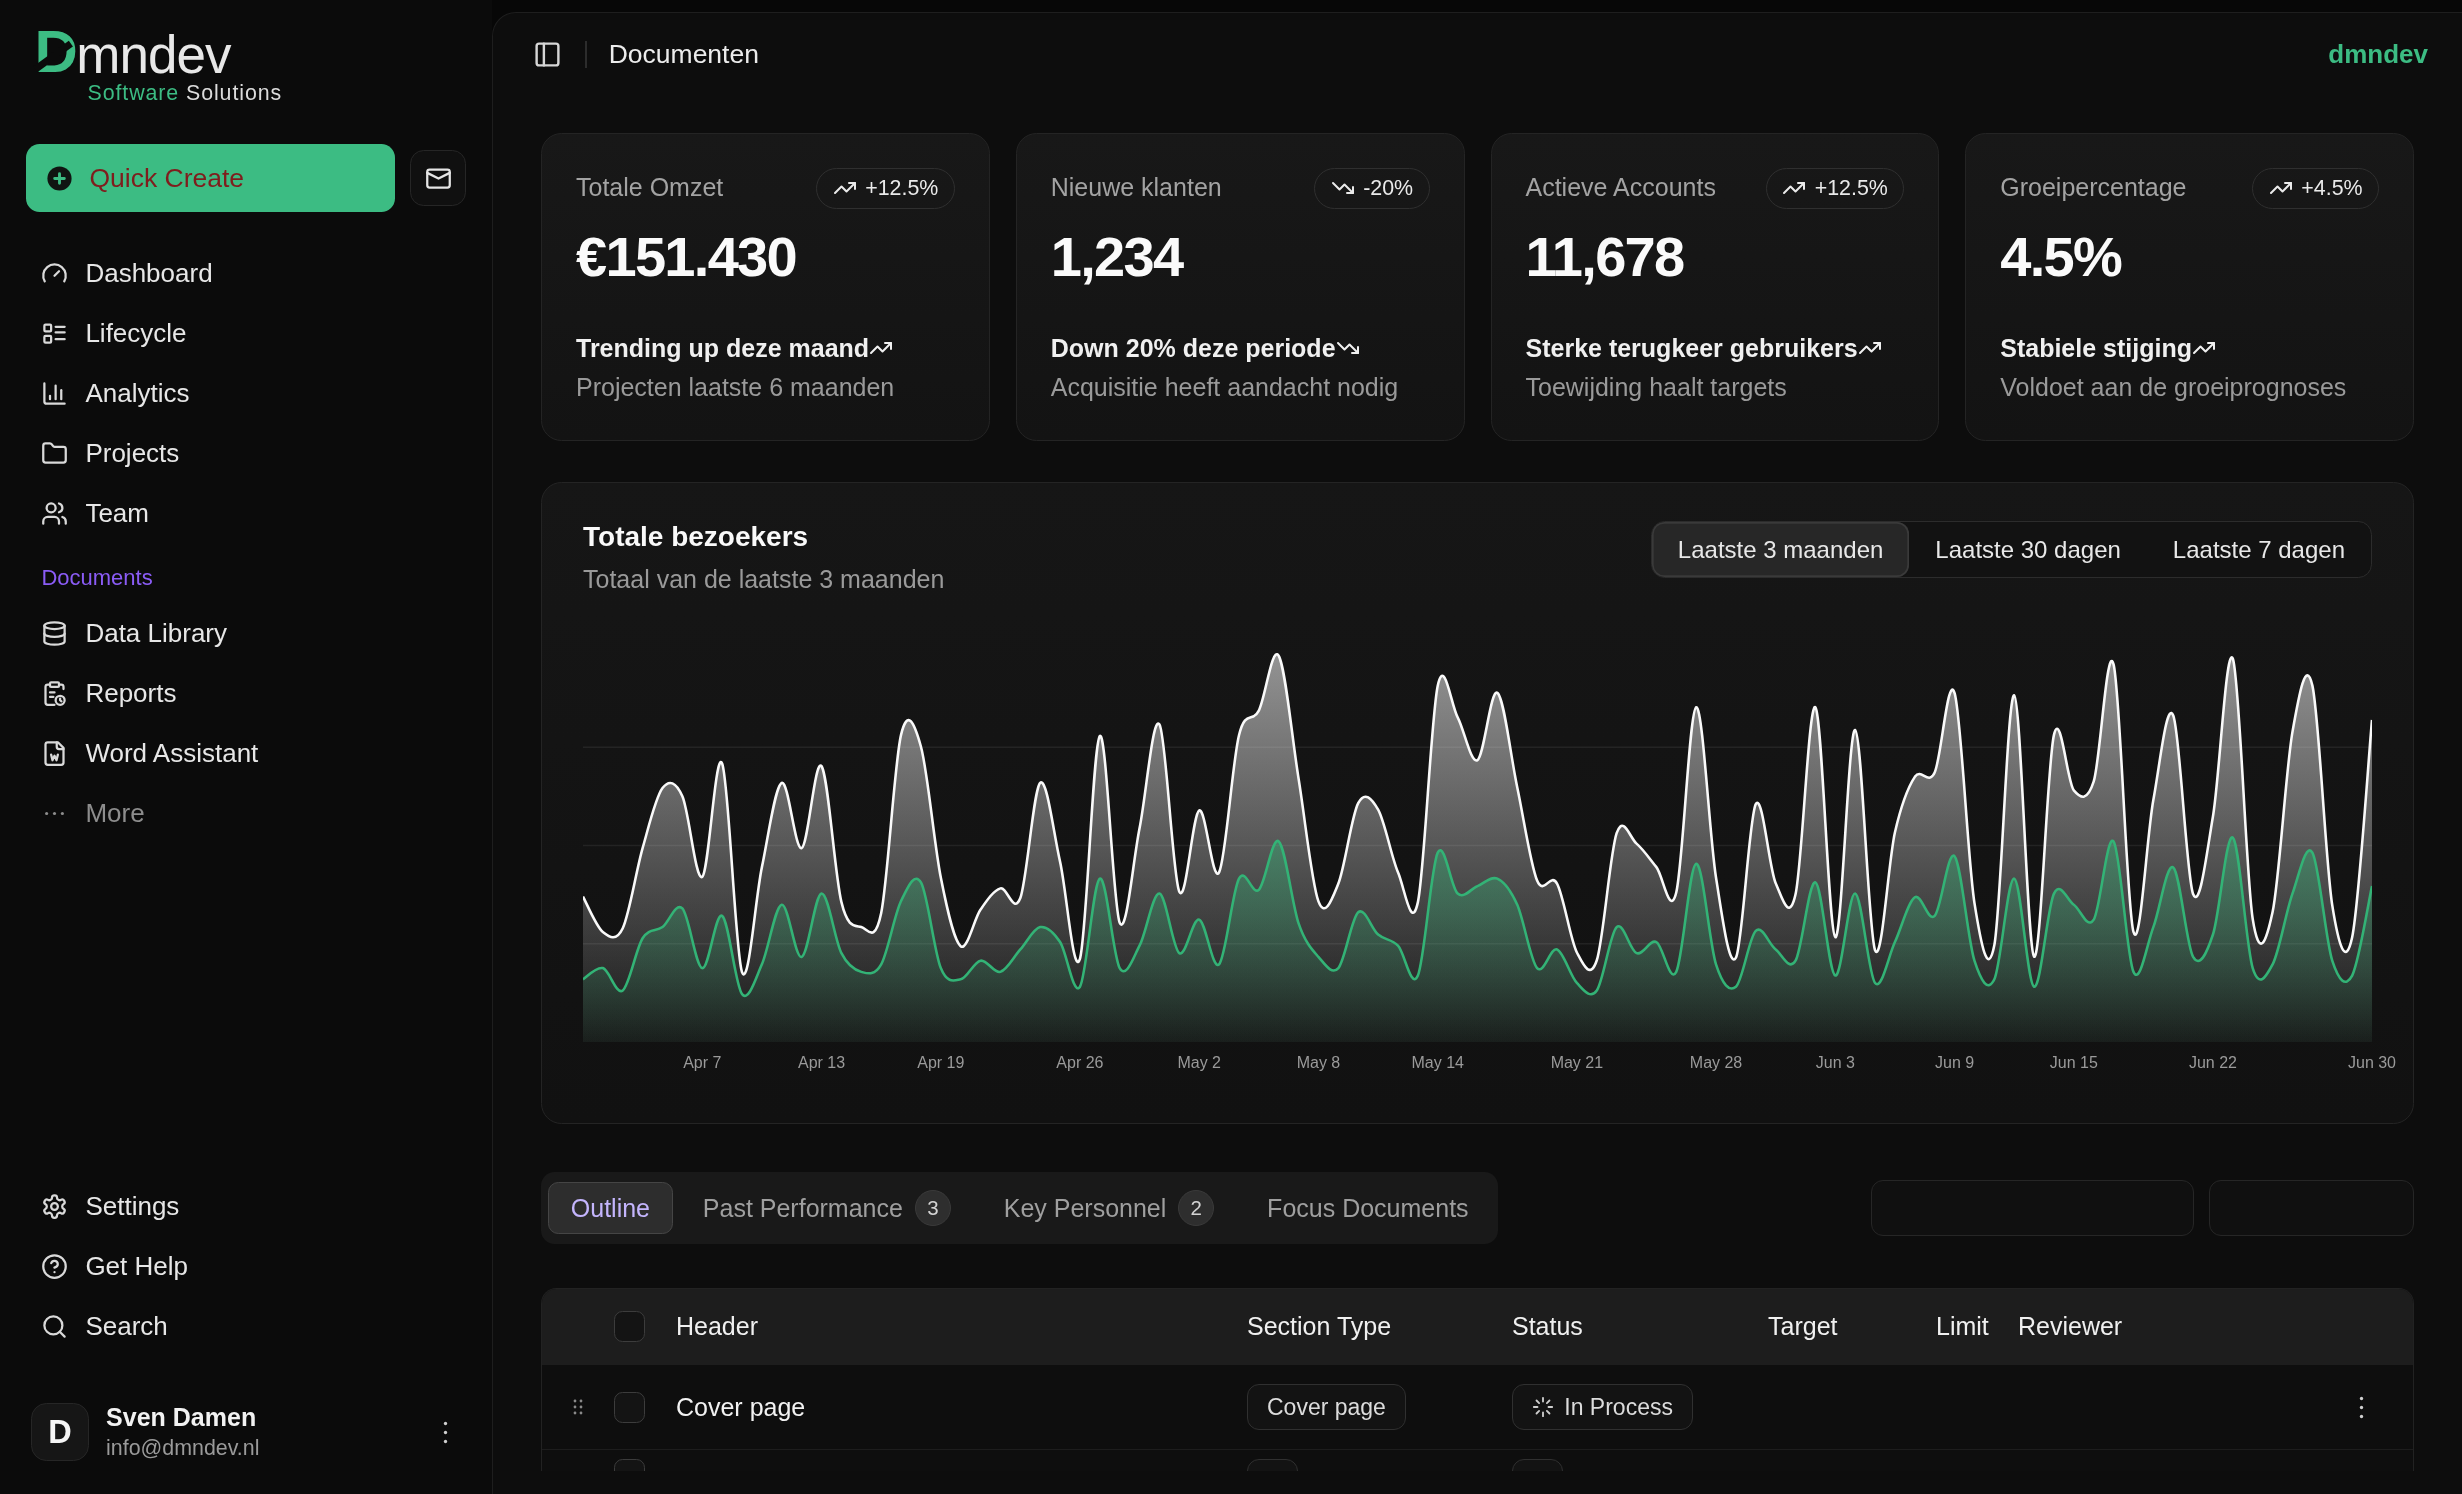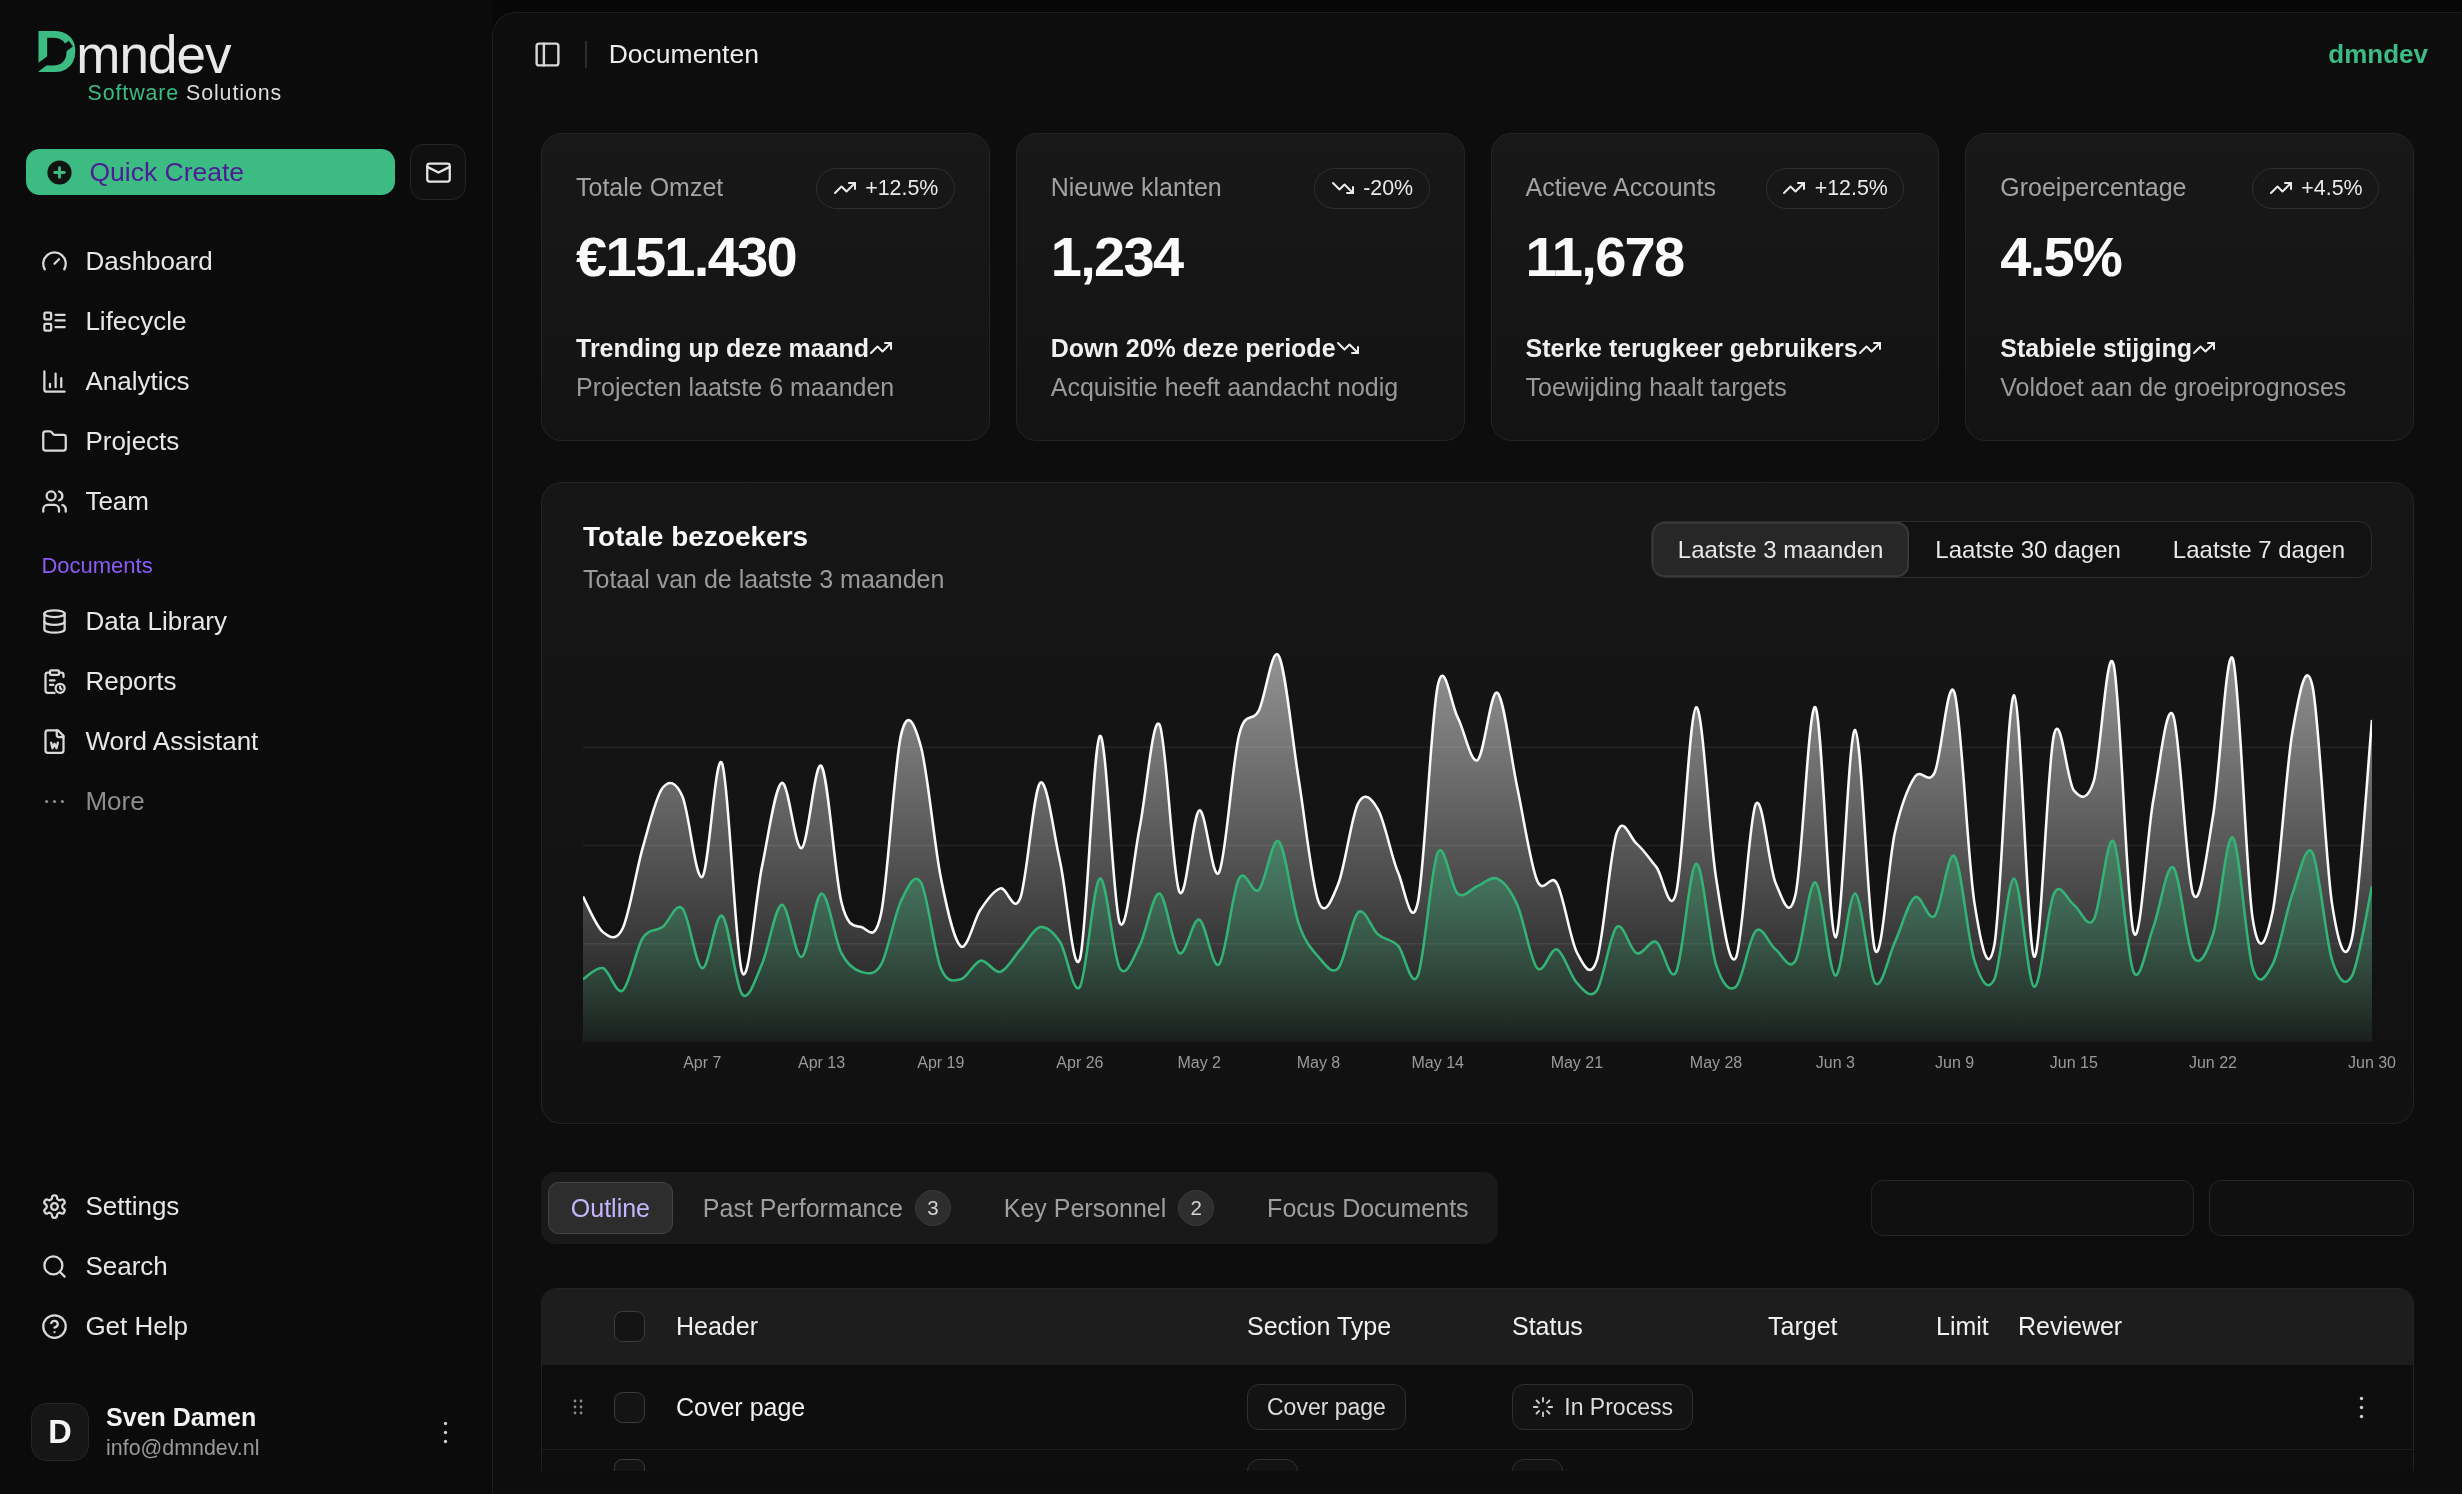--- a/index.html
+++ b/index.html
@@ -14,23 +14,23 @@
   .logo { display:flex; flex-direction:column; padding:5.1px 0 0 8.5px; margin-bottom:38px; }
   .logo-row { display:flex; align-items:flex-end; }
   .logo-d { position:relative; color:#3cbc83; font-size:60px; font-weight:800; line-height:.82; letter-spacing:-1.7px; }
   .logo-d::after { content:""; position:absolute; left:-3.4px; top:26px; width:44px; height:6.8px;
     background:#0b0b0b; transform:rotate(-36deg); }
   .logo-rest { color:#e8e8e8; font-size:53px; font-weight:500; letter-spacing:-0.9px; line-height:.82; }
   .logo-sub { margin-top:5.1px; font-size:21.4px; letter-spacing:0.9px; padding-left:53px; }
   .logo-sub .g { color:#3cbc83; } .logo-sub .w { color:#dcdcdc; }
 
   .qc-row { display:flex; gap:15.4px; align-items:center; margin-bottom:31px; }
-  .qc-btn { flex:1; height:46px; background:#3cbc83; border:none; border-radius:13.7px;
+  .qc-btn { flex:1; height:68px; background:#3cbc83; border:none; border-radius:13.7px;
     display:flex; align-items:center; gap:15.4px; padding:0 19px; cursor:pointer;
-    color:#4c1d95; font-size:26.5px; font-weight:500; }
+    color:#7f1d1d; font-size:26.5px; font-weight:500; }
   .mail-btn { width:56px; height:56px; border-radius:13.7px; background:#101010;
     border:1.7px solid #262626; color:#e5e5e5; display:flex; align-items:center; justify-content:center; cursor:pointer; }
 
   .nav-item { display:flex; align-items:center; gap:17px; height:60px; padding:0 15.4px;
     border-radius:12px; font-size:26px; color:#e7e7e7; cursor:pointer; }
   .nav-item .ni { width:27px; height:27px; color:#d9d9d9; flex:none; }
   .nav-item.dim { color:#8d8d8d; } .nav-item.dim .ni{ color:#8d8d8d; }
   .sec-label { font-size:22px; color:#8b5cf6; padding:0 15.4px; margin:22px 0 12px; }
   .side-foot { margin-top:auto; }
 
@@ -228,32 +228,32 @@
   <div class="side-foot">
     <div class="nav-item">
       <svg class="ic ni" viewBox="0 0 24 24">
           <path d="M12.22 2h-.44a2 2 0 0 0-2 2v.18a2 2 0 0 1-1 1.73l-.43.25a2 2 0 0 1-2 0l-.15-.08a2 2 0 0 0-2.73.73l-.22.38a2 2 0 0 0 .73 2.73l.15.1a2 2 0 0 1 1 1.72v.51a2 2 0 0 1-1 1.74l-.15.09a2 2 0 0 0-.73 2.73l.22.38a2 2 0 0 0 2.73.73l.15-.08a2 2 0 0 1 2 0l.43.25a2 2 0 0 1 1 1.73V20a2 2 0 0 0 2 2h.44a2 2 0 0 0 2-2v-.18a2 2 0 0 1 1-1.73l.43-.25a2 2 0 0 1 2 0l.15.08a2 2 0 0 0 2.73-.73l.22-.39a2 2 0 0 0-.73-2.73l-.15-.08a2 2 0 0 1-1-1.74v-.5a2 2 0 0 1 1-1.74l.15-.09a2 2 0 0 0 .73-2.73l-.22-.38a2 2 0 0 0-2.73-.73l-.15.08a2 2 0 0 1-2 0l-.43-.25a2 2 0 0 1-1-1.73V4a2 2 0 0 0-2-2z"></path>
           <circle cx="12" cy="12" r="3"></circle>
         </svg>
       <span>Settings</span>
     </div>
     <div class="nav-item">
       <svg class="ic ni" viewBox="0 0 24 24">
-          <circle cx="11" cy="11" r="8"></circle>
-          <path d="m21 21-4.35-4.35"></path>
-        </svg>
-      <span>Search</span>
-    </div>
-    <div class="nav-item">
-      <svg class="ic ni" viewBox="0 0 24 24">
           <circle cx="12" cy="12" r="10"></circle>
           <path d="M9.09 9a3 3 0 0 1 5.83 1c0 2-3 3-3 3"></path>
           <path d="M12 17h.01"></path>
         </svg>
       <span>Get Help</span>
+    </div>
+    <div class="nav-item">
+      <svg class="ic ni" viewBox="0 0 24 24">
+          <circle cx="11" cy="11" r="8"></circle>
+          <path d="m21 21-4.35-4.35"></path>
+        </svg>
+      <span>Search</span>
     </div>
 
     <div class="user-row">
       <div class="avatar">D</div>
       <div class="user-meta">
         <span class="user-name">Sven Damen</span>
         <span class="user-email">info@dmndev.nl</span>
       </div>
       <svg class="ic user-menu" viewBox="0 0 24 24">
           <circle cx="12" cy="5" r="1.3" fill="currentColor" stroke="none"></circle>

